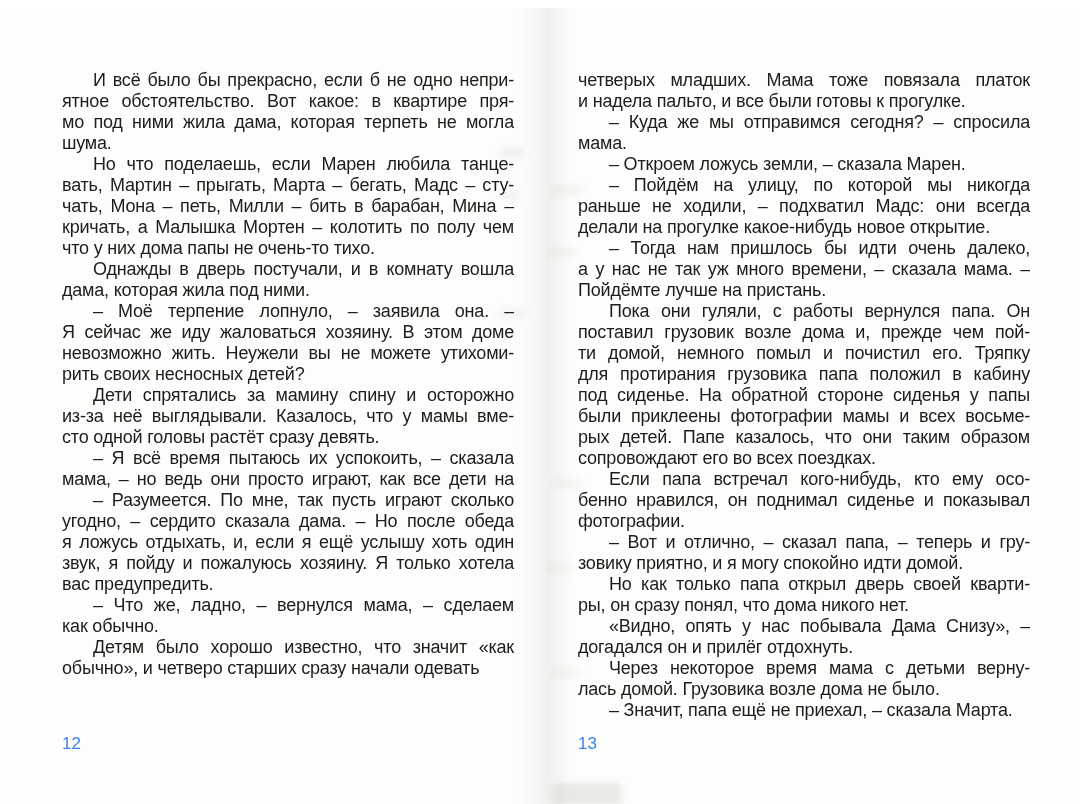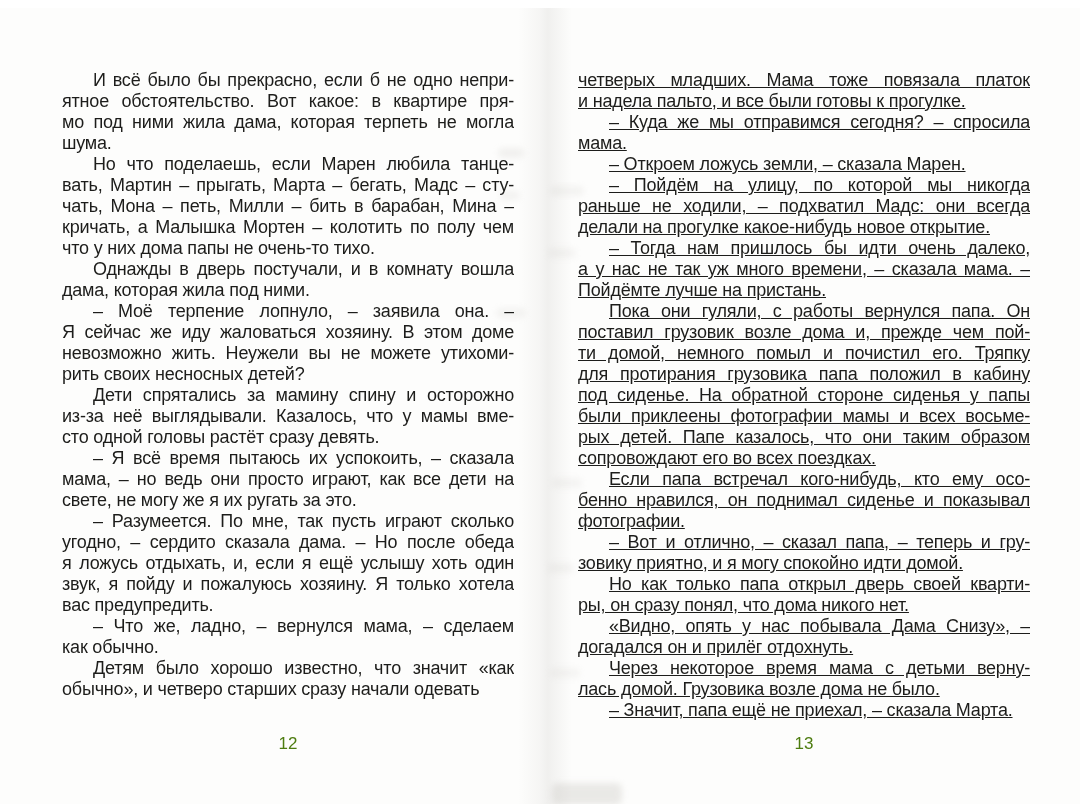--- a/index.html
+++ b/index.html
@@ -15,31 +15,31 @@
   }
   .text-block {
     position: absolute;
     top: 62px;
     width: 452px;
     font-size: 18px;
     line-height: 21px;
     letter-spacing: -0.2px;
   }
   .text-block.tb-left  { left: 62px;  }
-  .text-block.tb-right { left: 578px; text-decoration: underline; }
+  .text-block.tb-right { left: 578px; }
   .line { text-align: justify; overflow: hidden; white-space: nowrap; }
   .line.jl { text-align-last: justify; }
   .line.first { text-indent: 31px; }
   .pagenum {
     position: absolute;
     top: 726px;
     width: 452px;
-    text-align: center;
+    text-align: left;
     font-size: 17px;
-    color: #4d7c0f;
+    color: #3b82f6;
   }
   .pagenum.pn-left  { left: 62px;  }
   .pagenum.pn-right { left: 578px; }
   .gutter {
     position: absolute;
     left: 518px; top: 0;
     width: 54px; height: 804px;
     background: linear-gradient(90deg,
       rgba(110,105,98,0) 0%,
       rgba(110,105,98,0.05) 40%,
@@ -86,21 +86,20 @@
       <div class="line">дама, которая жила под ними.</div>
       <div class="line jl first">– Моё терпение лопнуло, – заявила она. –</div>
       <div class="line jl">Я сейчас же иду жаловаться хозяину. В этом доме</div>
       <div class="line jl">невозможно жить. Неужели вы не можете утихоми-</div>
       <div class="line">рить своих несносных детей?</div>
       <div class="line jl first">Дети спрятались за мамину спину и осторожно</div>
       <div class="line jl">из-за неё выглядывали. Казалось, что у мамы вме-</div>
       <div class="line">сто одной головы растёт сразу девять.</div>
       <div class="line jl first">– Я всё время пытаюсь их успокоить, – сказала</div>
       <div class="line jl">мама, – но ведь они просто играют, как все дети на</div>
-      <div class="line">свете, не могу же я их ругать за это.</div>
       <div class="line jl first">– Разумеется. По мне, так пусть играют сколько</div>
       <div class="line jl">угодно, – сердито сказала дама. – Но после обеда</div>
       <div class="line jl">я ложусь отдыхать, и, если я ещё услышу хоть один</div>
       <div class="line jl">звук, я пойду и пожалуюсь хозяину. Я только хотела</div>
       <div class="line">вас предупредить.</div>
       <div class="line jl first">– Что же, ладно, – вернулся мама, – сделаем</div>
       <div class="line">как обычно.</div>
       <div class="line jl first">Детям было хорошо известно, что значит «как</div>
       <div class="line">обычно», и четверо старших сразу начали одевать</div>
     </div>

